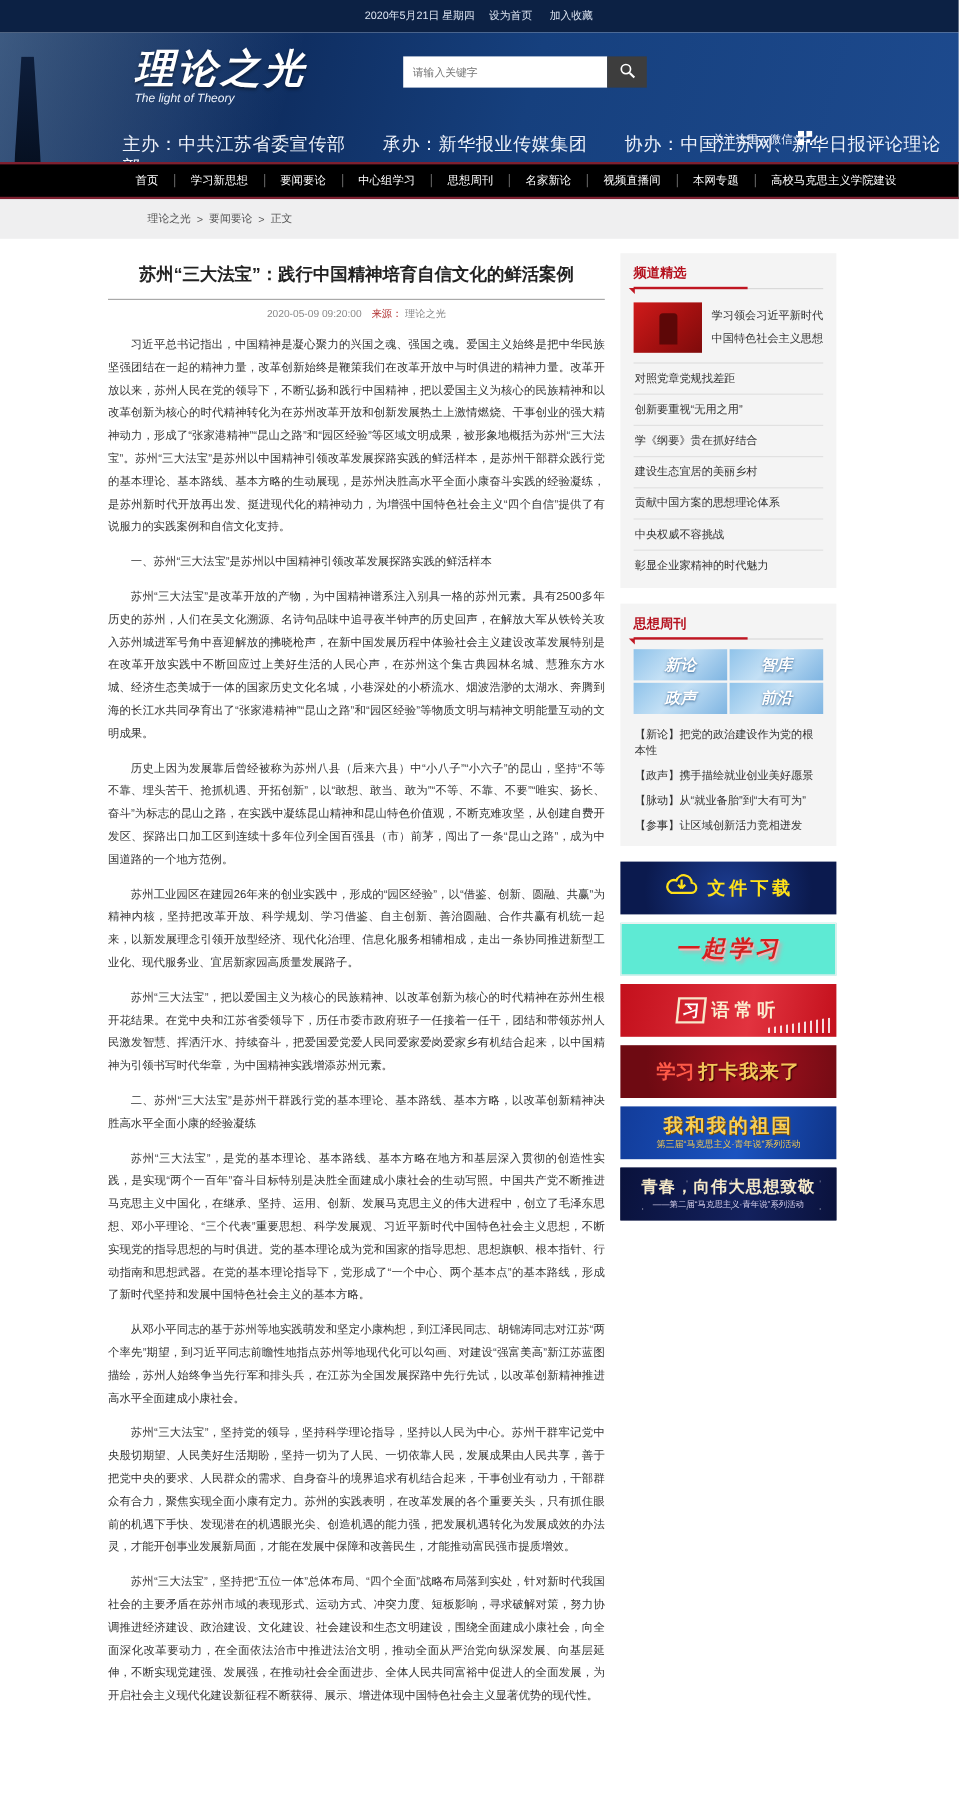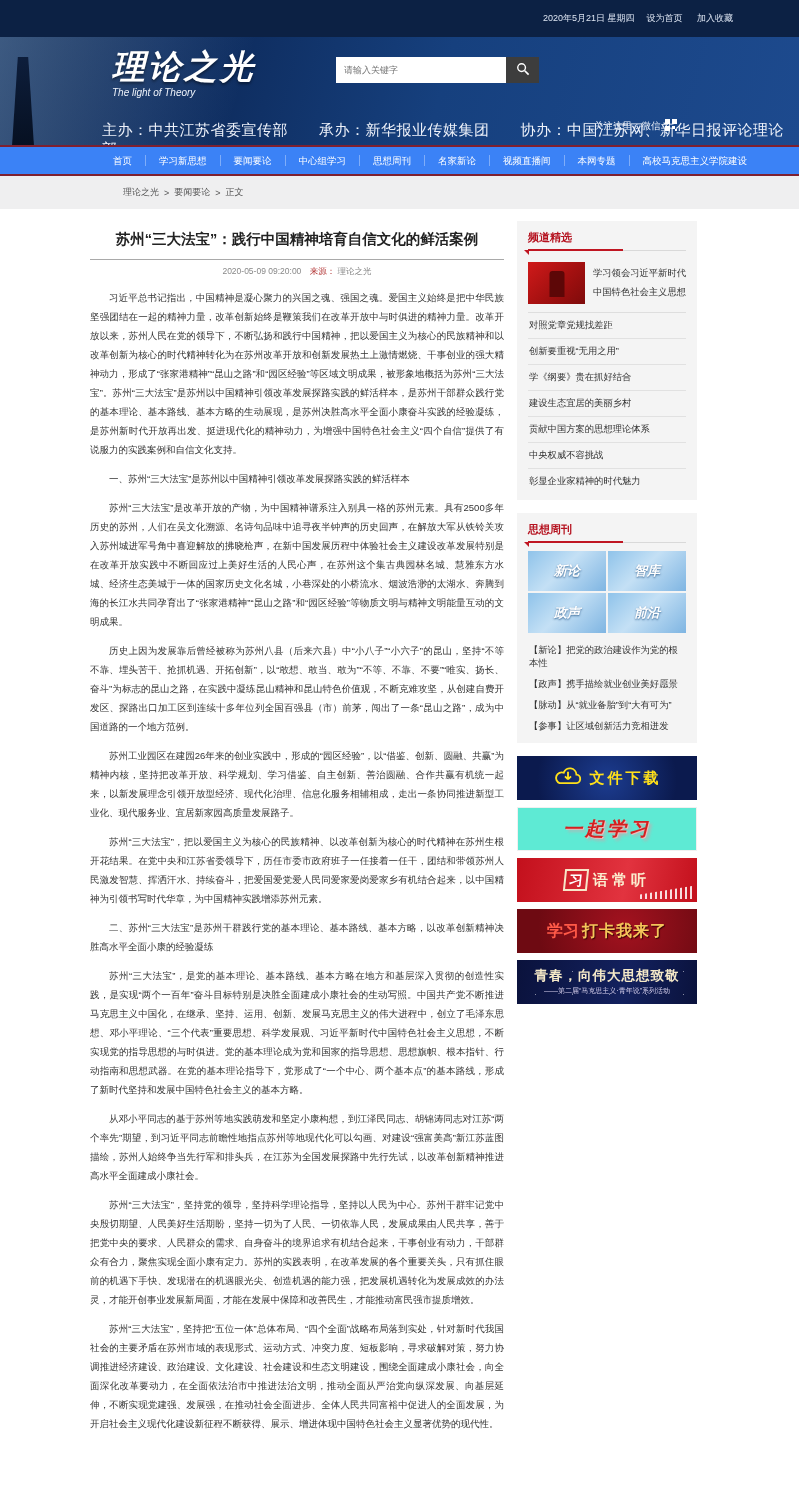--- a/index.html
+++ b/index.html
@@ -1,22 +1,22 @@
 <!DOCTYPE html>
 <html><head>
 <meta charset="utf-8">
 <style>
   html,body{margin:0;padding:0;background:#fff;}
   body{font-family:"Liberation Sans","DejaVu Sans",sans-serif;}
   .page{width:799px;position:relative;background:#fff;}
   a{text-decoration:none;cursor:pointer;}
 
   
-  .topbar{height:37px;background:#0c2144;color:#dde5f2;font-size:9px;
-          display:flex;align-items:center;justify-content:flex-end;
+  .topbar{height:27px;background:#0c2144;color:#dde5f2;font-size:9px;
+          display:flex;align-items:center;justify-content:center;
           padding:0 66px 0 65px;box-sizing:border-box;}
   .toplinks a{color:#dde5f2;margin-left:12px;}
 
   
   .header{height:108px;position:relative;overflow:hidden;
           background:linear-gradient(105deg,#06132e 0%,#0c2756 20%,#16407e 55%,#1d4a8e 100%);}
   .beam{position:absolute;left:-30px;top:-40px;width:420px;height:210px;pointer-events:none;
         background:linear-gradient(100deg,rgba(130,180,235,.5),rgba(130,180,235,0) 62%);
         transform:rotate(7deg);}
   .lighthouse{position:absolute;left:10px;bottom:0;width:26px;height:88px;opacity:.95;
@@ -29,21 +29,21 @@
   .search{position:absolute;left:336px;top:20px;display:flex;}
   .search input{width:170px;height:26px;border:none;outline:none;padding:0 8px;
                 font-size:9px;color:#333;box-sizing:border-box;background:#fff;}
   .search button{width:33px;height:26px;background:#3d3d3d;border:none;display:flex;
                  align-items:center;justify-content:center;cursor:pointer;}
   .sponsors{position:absolute;left:102px;top:84px;color:#eef2fa;font-size:15px;letter-spacing:.5px;}
   .follow{position:absolute;left:594px;top:82px;color:#eef2fa;font-size:9.5px;
           display:flex;align-items:center;gap:4px;}
 
   
-  .navbar{height:27px;background:#3b82f6;border-top:2px solid #7e2030;border-bottom:2px solid #7e2030;
+  .navbar{height:27px;background:#000000;border-top:2px solid #7e2030;border-bottom:2px solid #7e2030;
           display:flex;align-items:center;padding-left:100px;}
   .nav-item{color:#fff;font-size:9.5px;padding:0 13px;line-height:11px;
             border-right:1px solid rgba(255,255,255,.35);white-space:nowrap;}
   .nav-item:last-child{border-right:none;}
 
   
   .crumbbar{height:33px;background:#efeff0;display:flex;align-items:center;
             padding-left:123px;font-size:9px;color:#555;gap:5px;}
 
   
@@ -68,21 +68,21 @@
   .featured{display:flex;gap:8px;padding:3px 0 8px;border-bottom:1px solid #dedede;cursor:pointer;}
   .thumb{width:57px;height:42px;flex:none;position:relative;
          background:linear-gradient(135deg,#d01a1a,#a31010 55%,#7e0b0b);}
   .thumb::after{content:"";position:absolute;left:50%;top:9px;transform:translateX(-50%);
          width:15px;height:26px;background:#5d0707;border-radius:3px 3px 0 0;}
   .featured-text{font-size:9.3px;color:#333;line-height:19px;padding-top:2px;}
   .sitem{font-size:9.3px;color:#333;padding:6px 1px;border-bottom:1px solid #e1e1e1;cursor:pointer;}
   .sitem:last-child{border-bottom:none;}
 
   .tiles{display:grid;grid-template-columns:1fr 1fr;gap:2px;margin-bottom:7px;}
-  .tile{height:40px;display:flex;align-items:center;justify-content:center;cursor:pointer;
+  .tile{height:26px;display:flex;align-items:center;justify-content:center;cursor:pointer;
         background:linear-gradient(135deg,#8fc3ea,#c4e0f5 45%,#7fb5e2);
         color:#fff;font-size:13px;font-weight:bold;font-style:italic;
         font-family:"Liberation Serif","DejaVu Serif",serif;
         text-shadow:0 1px 2px rgba(30,80,130,.85);}
   .witem{font-size:9.3px;color:#333;padding:4px 1px;cursor:pointer;}
 
   
   .banner{width:180px;height:44px;margin-bottom:7px;display:flex;align-items:center;
           justify-content:center;cursor:pointer;position:relative;overflow:hidden;box-sizing:border-box;}
   .b-download{background:radial-gradient(circle at 50% 55%,#1c3c90 0%,#0b1a4e 75%);gap:7px;}
@@ -257,20 +257,24 @@
         <span class="xi">习</span>
         <span class="rest">语常听</span>
         <span class="bars"></span>
       </div>
 
       <div class="banner b-daka">
         <span class="script">学习</span>
         <span class="gold">打卡我来了</span>
       </div>
 
+      <div class="banner b-zuguo">
+        <div class="txt">我和我的祖国</div>
+        <div class="sub">第三届“马克思主义·青年说”系列活动</div>
+      </div>
 
       <div class="banner b-qingchun">
         <div class="txt">青春，向伟大思想致敬</div>
         <div class="sub">——第二届“马克思主义·青年说”系列活动</div>
       </div>
 
     </div>
   </div>
 </div>
 

